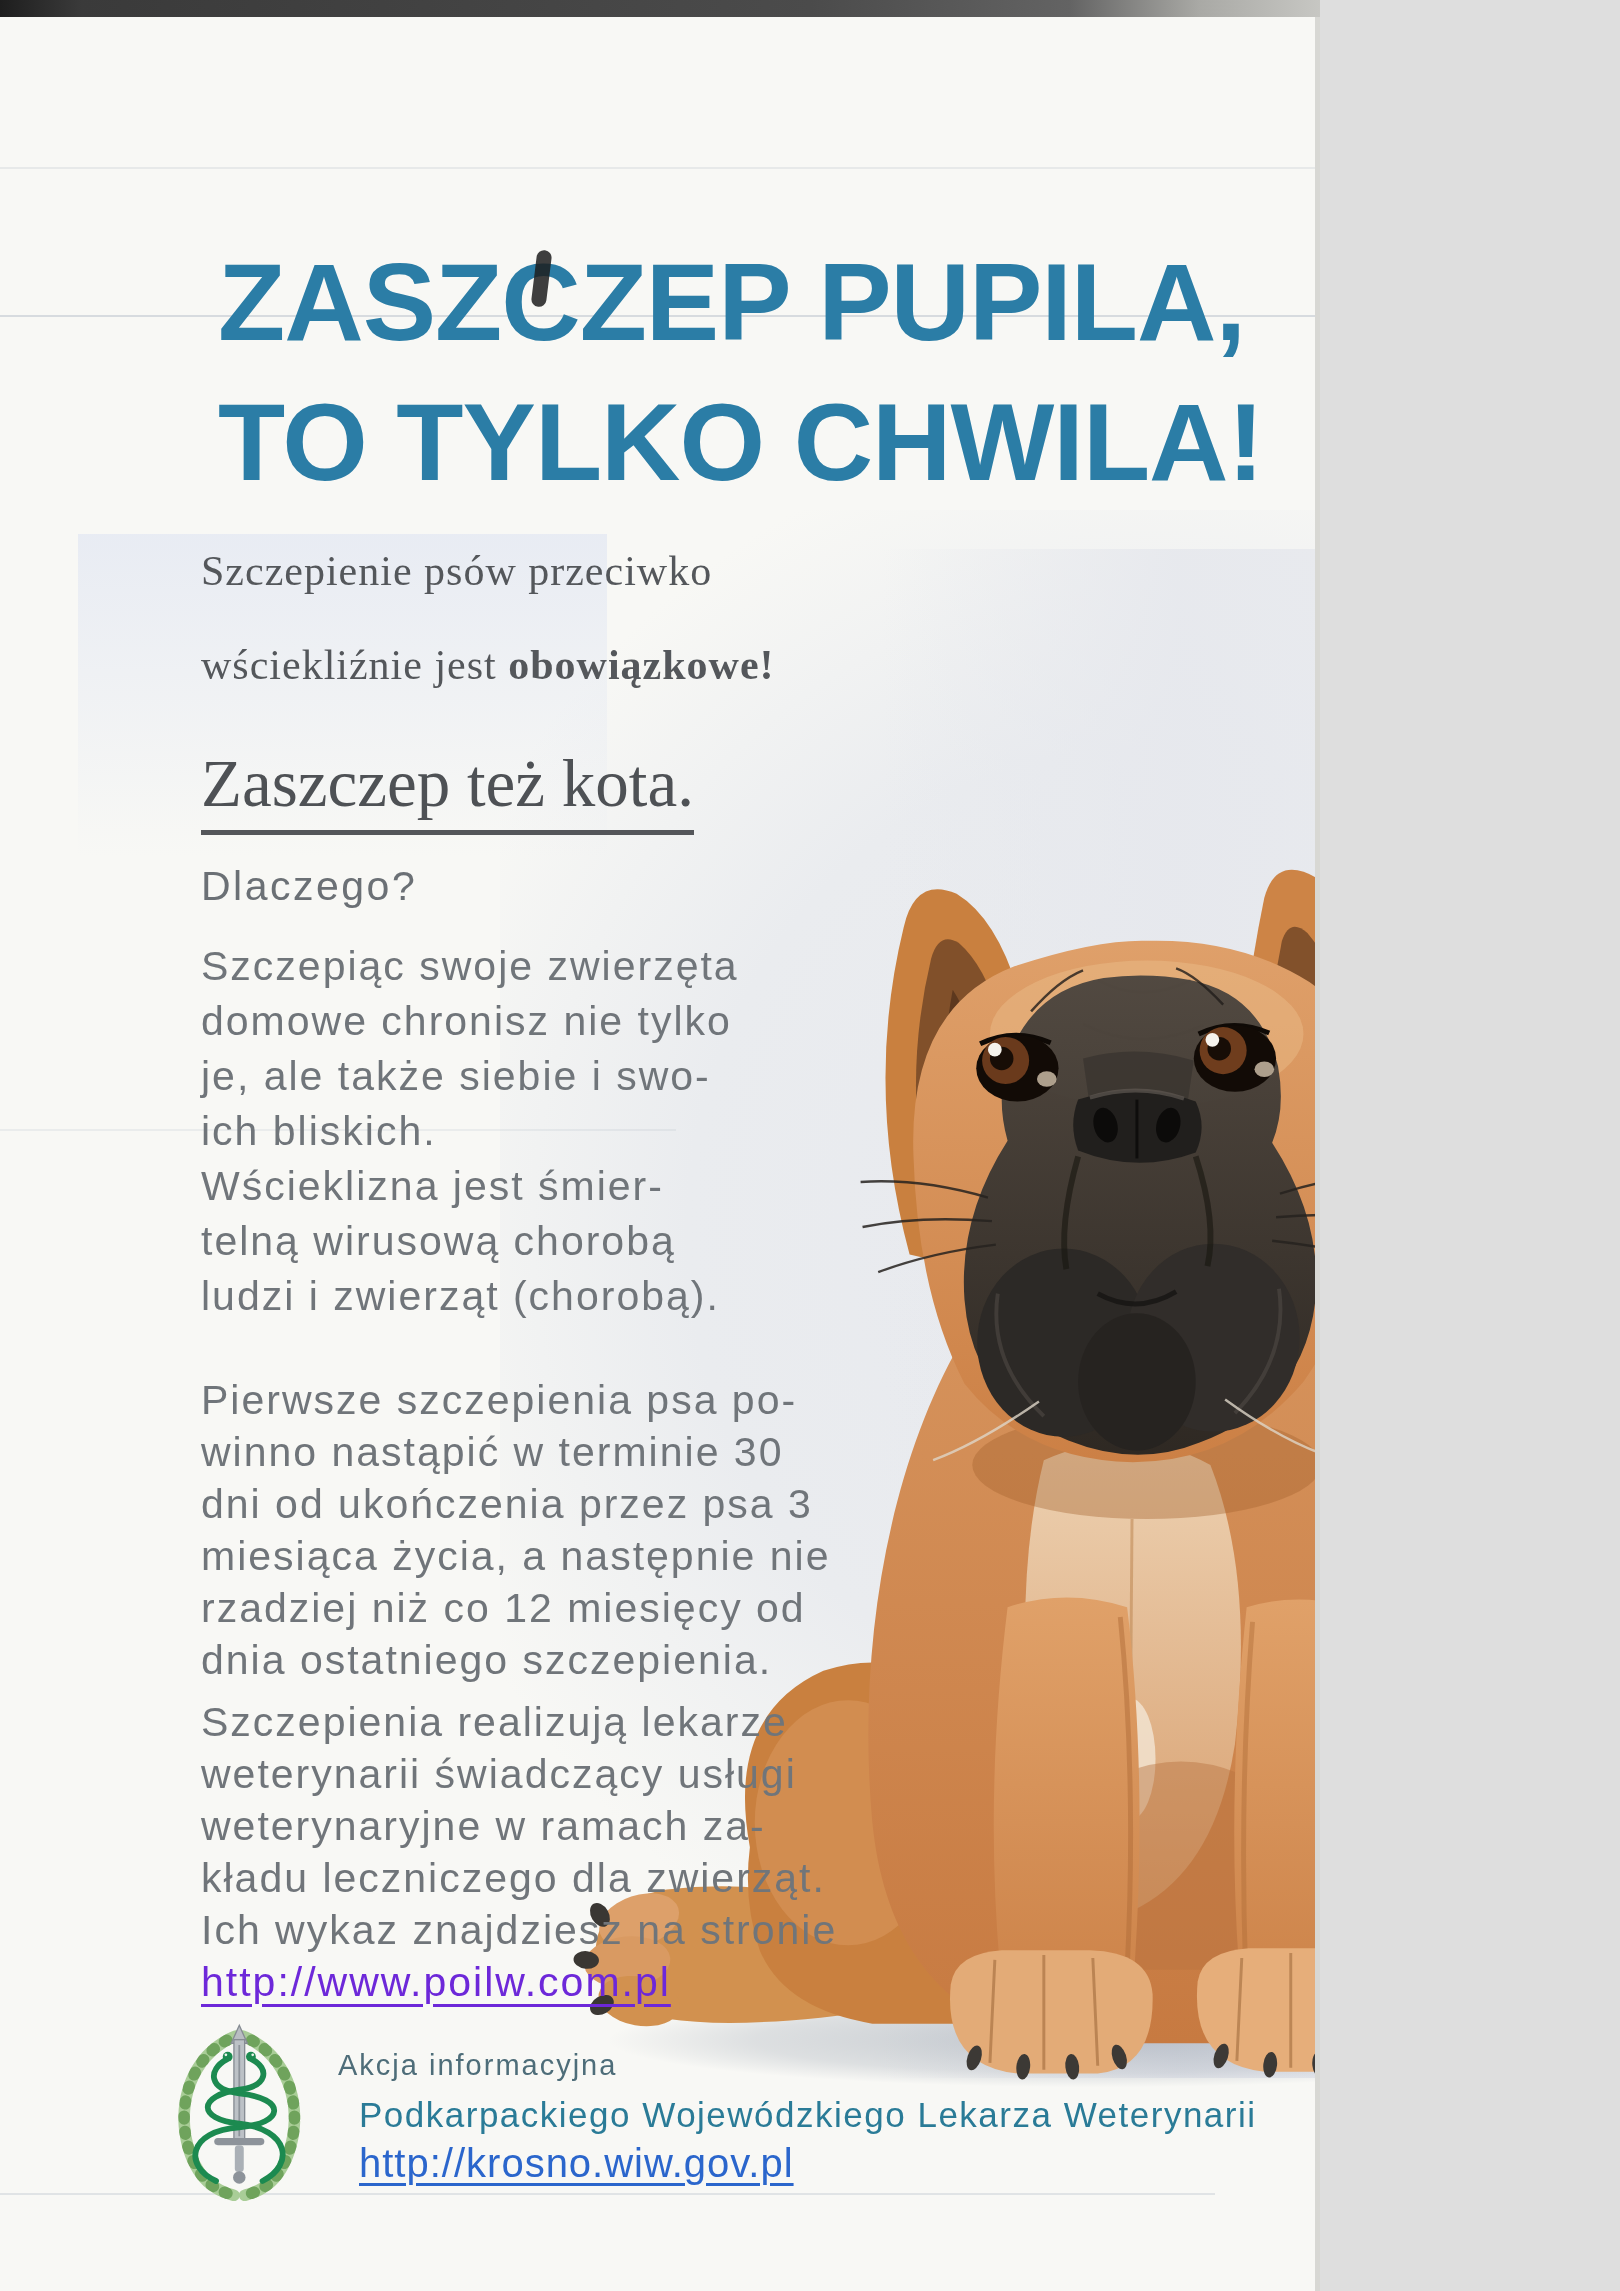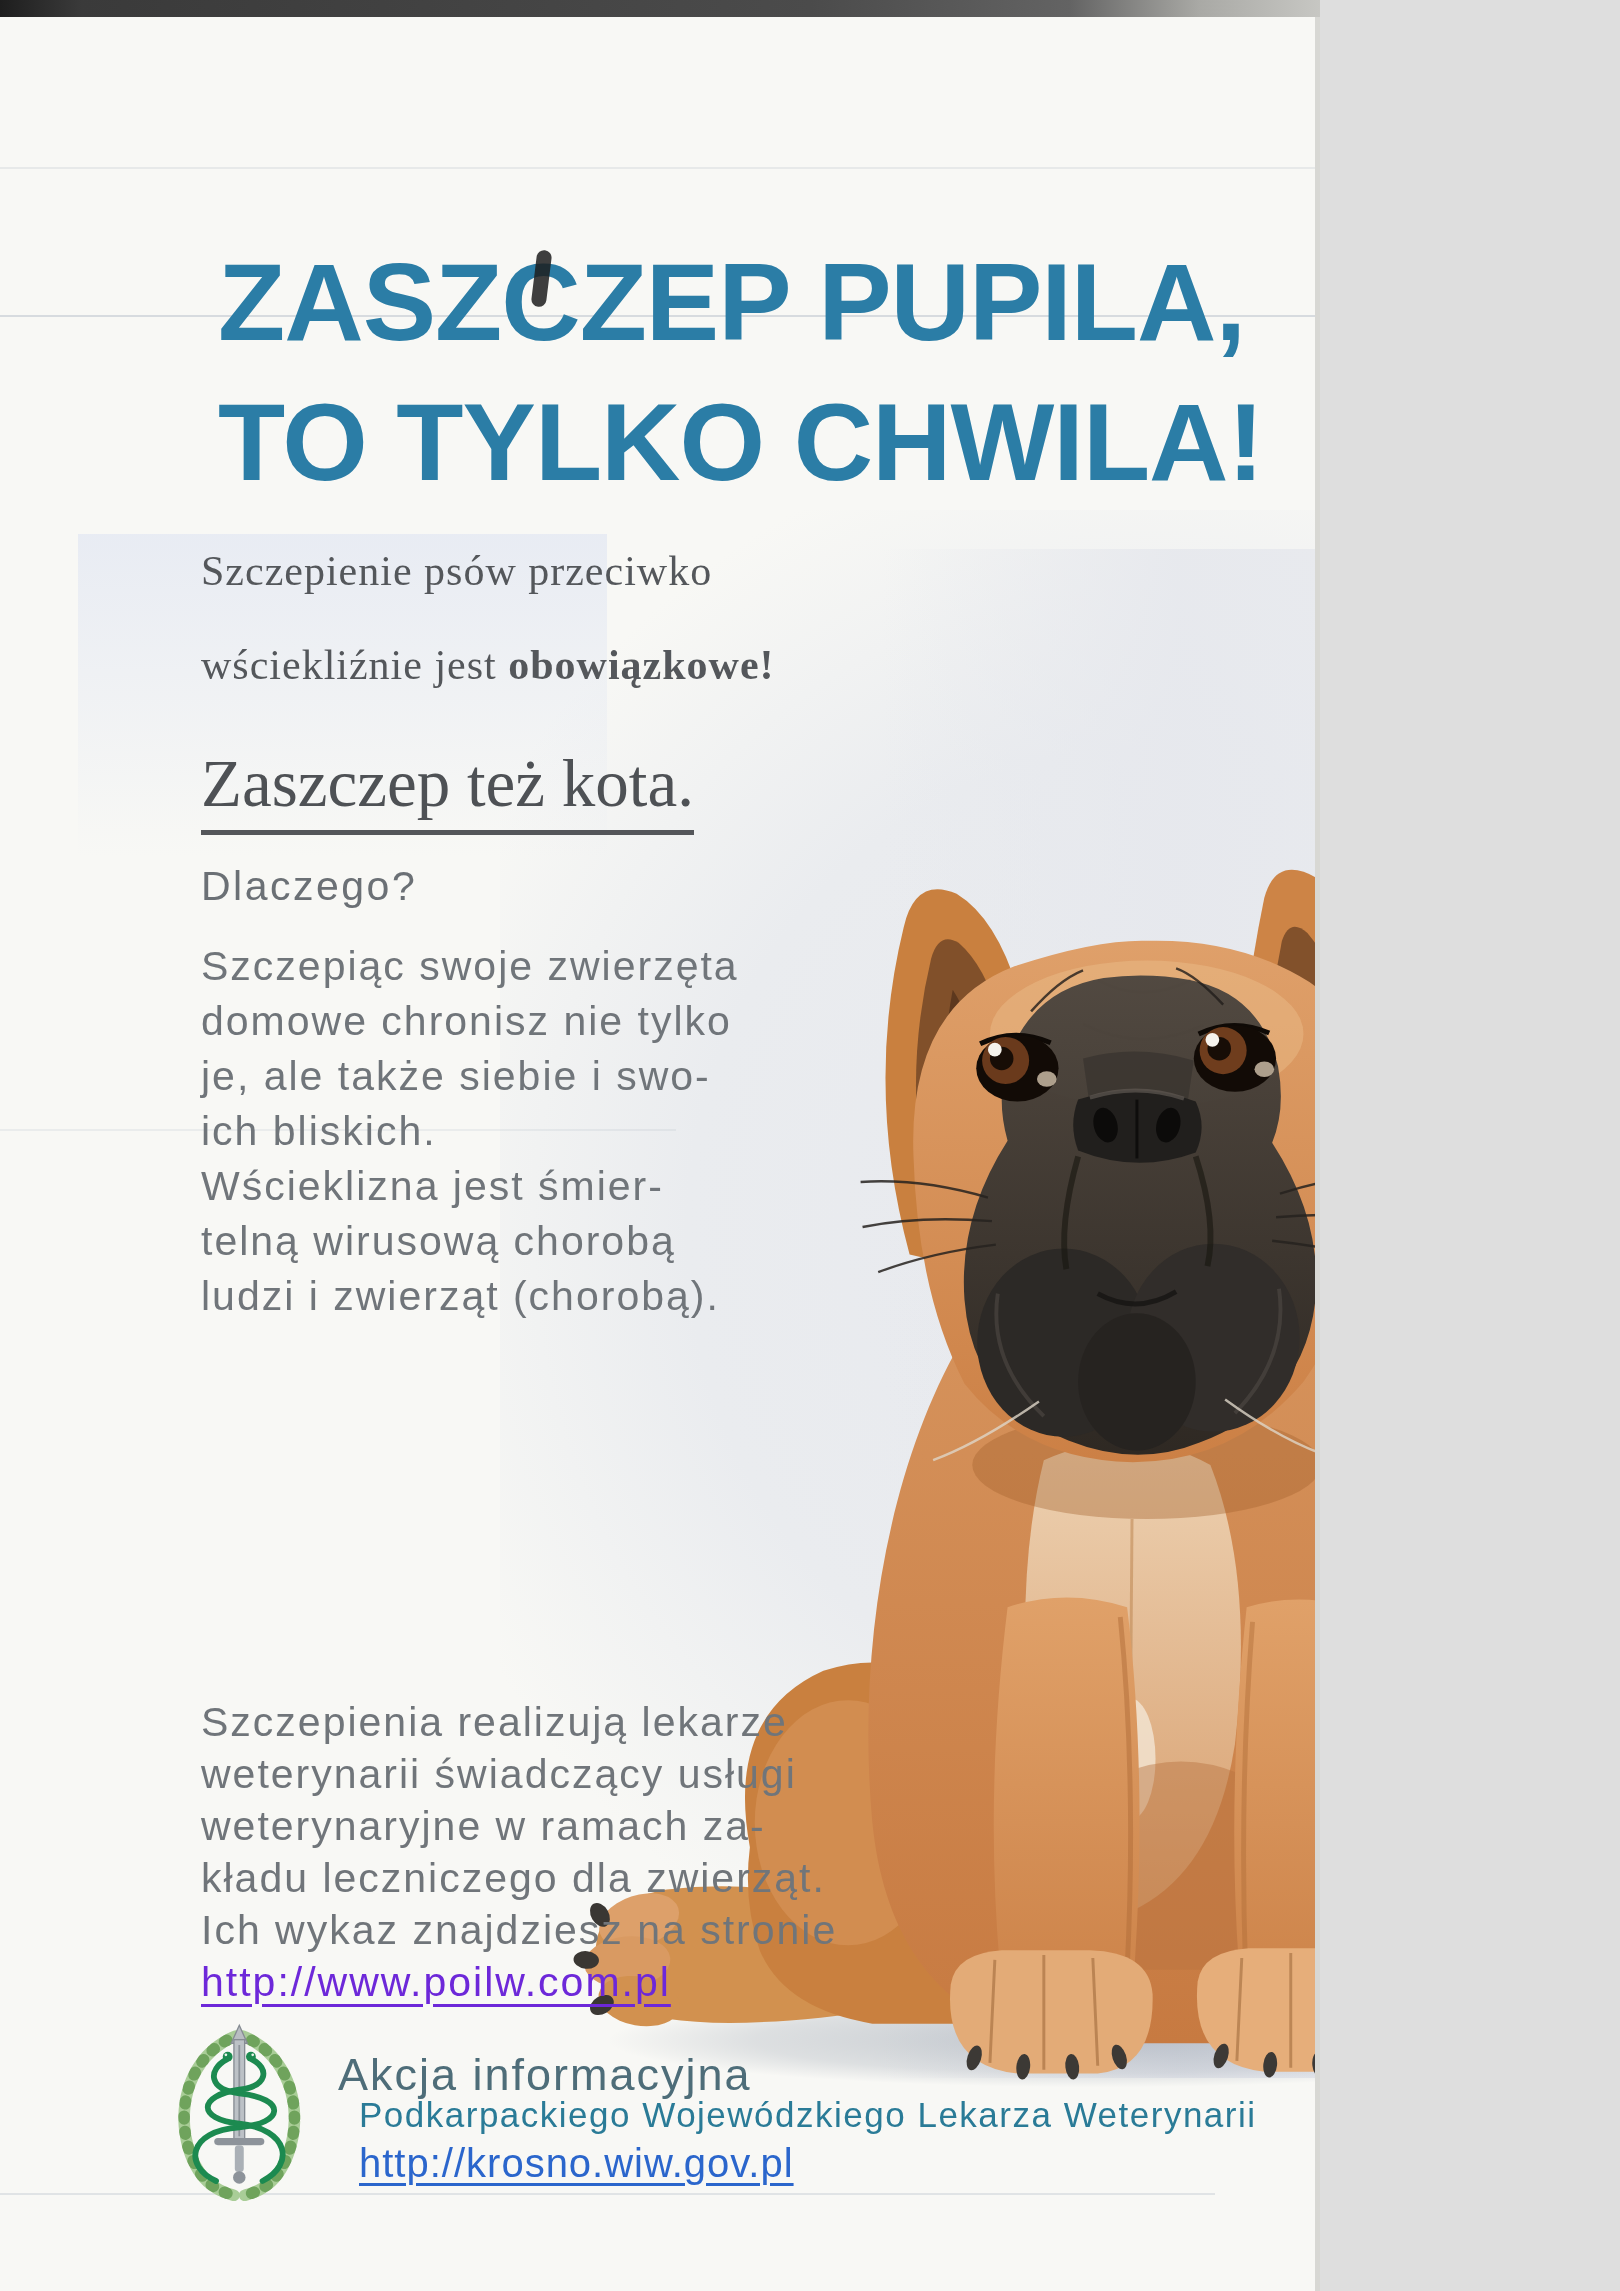--- a/index.html
+++ b/index.html
@@ -25,21 +25,21 @@
     white-space:nowrap;z-index:4;}
   .serif{font-family:"Liberation Serif",serif;color:#54575b;z-index:4;white-space:nowrap;}
   .sub-line{left:201px;font-size:42px;letter-spacing:1px;}
   .cta-line{left:201px;top:745px;font-size:67px;color:#4e5155;}
   .cta-underline{border-bottom:5.9px solid #54565a;padding-bottom:9.8px;}
   .question{left:201px;top:863px;font-size:41px;letter-spacing:2.5px;color:#6b7075;z-index:4;}
   .body-par{left:201px;z-index:4;color:#70757a;font-size:41px;letter-spacing:2px;}
   .body-par .ln{line-height:55px;white-space:nowrap;}
   .body-par.small .ln{line-height:52px;}
   a.link1{color:#6d28d9;text-decoration:underline;text-decoration-thickness:2.9px;text-underline-offset:7.8px;cursor:pointer;}
-  .footer-line1{left:338px;top:2049px;font-size:45px;letter-spacing:2px;color:#4e6d79;z-index:4;white-space:nowrap;}
+  .footer-line1{left:338px;top:2049px;font-size:29px;letter-spacing:2px;color:#4e6d79;z-index:4;white-space:nowrap;}
   .footer-line2{left:359px;top:2095px;font-size:35px;letter-spacing:1.5px;color:#2a7b97;z-index:4;white-space:nowrap;}
   .footer-link{left:359px;top:2141px;font-size:40px;letter-spacing:1px;z-index:4;white-space:nowrap;}
   a.link2{color:#2b66cc;text-decoration:underline;text-decoration-thickness:2.9px;text-underline-offset:5.9px;cursor:pointer;}
   .dog{left:549px;top:833px;z-index:3;}
   .logo{left:157px;top:2019px;z-index:4;}
 </style>
 </head>
 <body>
 
 <div class="page">
@@ -69,20 +69,28 @@
   <div class="abs body-par" style="top:939px;">
     <div class="ln">Szczepiąc swoje zwierzęta</div>
     <div class="ln">domowe chronisz nie tylko</div>
     <div class="ln">je, ale także siebie i swo-</div>
     <div class="ln">ich bliskich.</div>
     <div class="ln">Wścieklizna jest śmier-</div>
     <div class="ln">telną wirusową chorobą</div>
     <div class="ln">ludzi i zwierząt (chorobą).</div>
   </div>
 
+  <div class="abs body-par small" style="top:1374px;">
+    <div class="ln">Pierwsze szczepienia psa po-</div>
+    <div class="ln">winno nastąpić w terminie 30</div>
+    <div class="ln">dni od ukończenia przez psa 3</div>
+    <div class="ln">miesiąca życia, a następnie nie</div>
+    <div class="ln">rzadziej niż co 12 miesięcy od</div>
+    <div class="ln">dnia ostatniego szczepienia.</div>
+  </div>
 
   <div class="abs body-par small" style="top:1696px;">
     <div class="ln">Szczepienia realizują lekarze</div>
     <div class="ln">weterynarii świadczący usługi</div>
     <div class="ln">weterynaryjne w ramach za-</div>
     <div class="ln">kładu leczniczego dla zwierząt.</div>
     <div class="ln">Ich wykaz znajdziesz na stronie</div>
     <div class="ln"><a class="link1">http://www.poilw.com.pl</a></div>
   </div>
 

